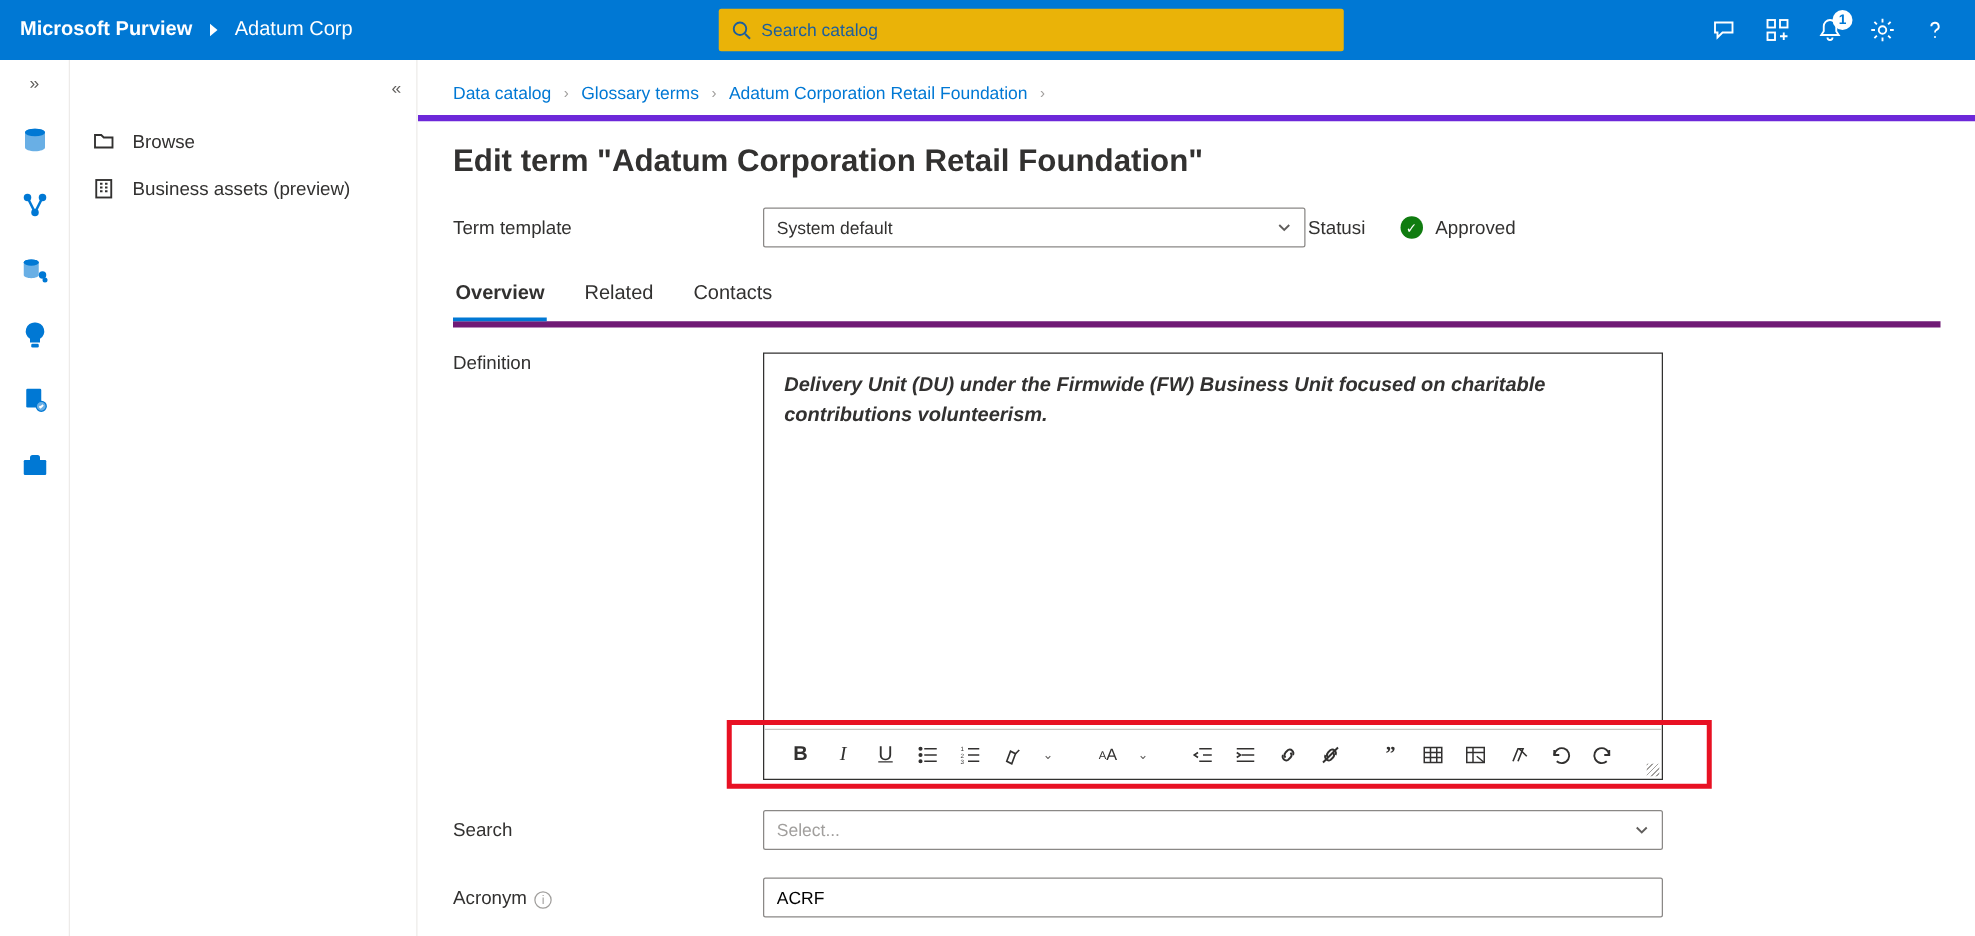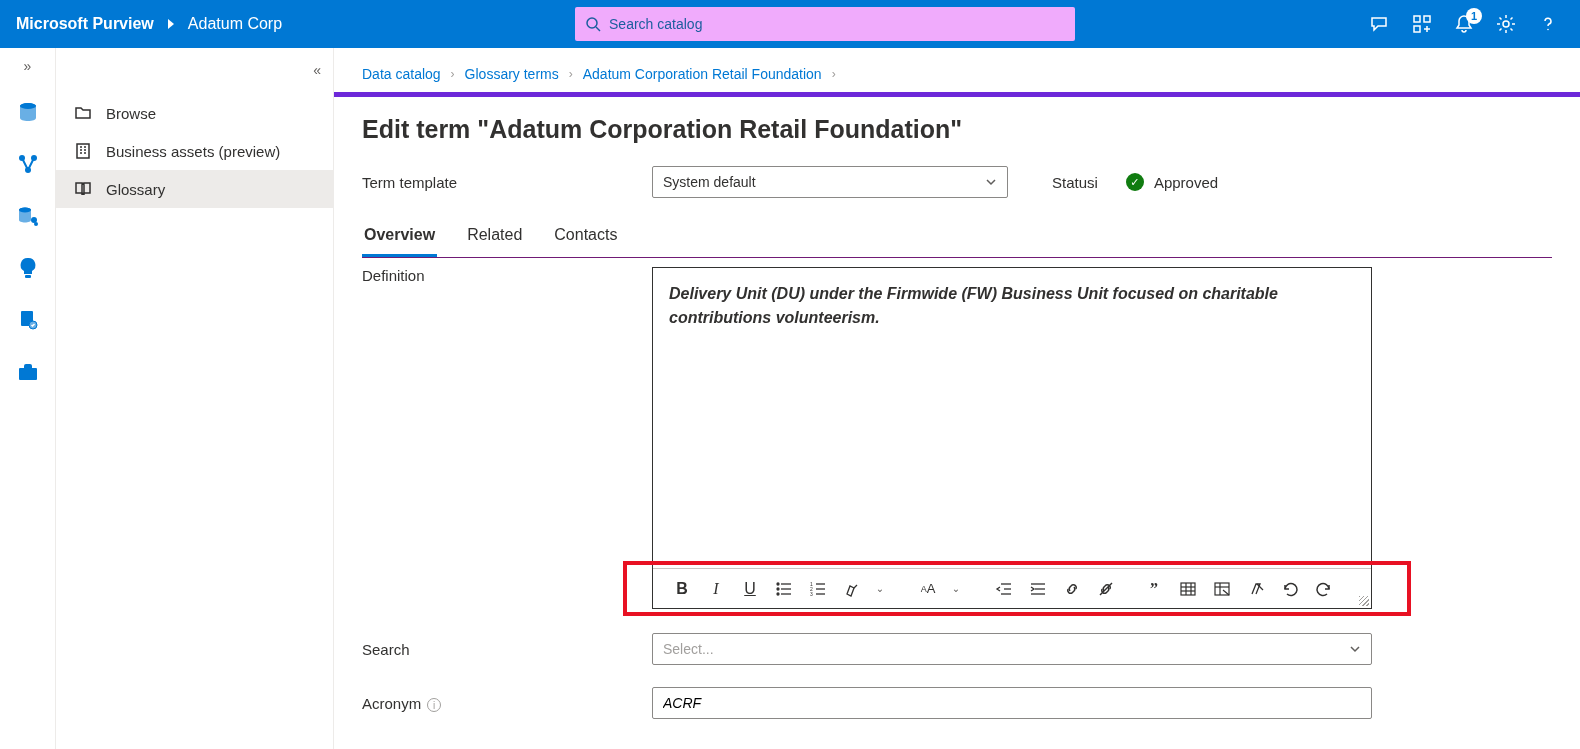--- a/index.html
+++ b/index.html
@@ -34,21 +34,21 @@
     margin: 0 4px;
   }
   .search-wrap {
     flex: 1;
     display: flex;
     justify-content: center;
   }
   .search-box {
     width: 500px;
     height: 34px;
-    background: #f0abfc;
+    background: #eab308;
     border-radius: 2px;
     display: flex;
     align-items: center;
     padding: 0 10px;
     color: #1b5e9e;
   }
   .search-box input {
     flex: 1;
     border: none;
     background: transparent;
@@ -153,40 +153,39 @@
   .page-title {
     font-size: 25px;
     font-weight: 600;
     padding: 18px 28px 22px;
   }
   .form-area { padding: 0 28px; }
   .row {
     display: flex;
     align-items: center;
     margin-bottom: 22px;
-    gap: 42px;
   }
   .row .label {
     width: 248px;
     font-size: 15px;
     color: #323130;
   }
   .label .info-icon {
     display: inline-block;
     width: 14px; height: 14px;
     border: 1px solid #a19f9d;
     border-radius: 50%;
     font-size: 10px;
     line-height: 13px;
     text-align: center;
     color: #a19f9d;
     margin-left: 6px;
   }
   .select-box {
-    width: 356px;
+    width: 434px;
     height: 32px;
     border: 1px solid #8a8886;
     border-radius: 2px;
     display: flex;
     align-items: center;
     padding: 0 10px;
     justify-content: space-between;
     cursor: pointer;
     font-size: 14px;
   }
@@ -212,23 +211,23 @@
     margin-left: 18px;
   }
   .status-val {
     font-size: 15px;
     color: #323130;
   }
   
   .tabs {
     display: flex;
     gap: 28px;
-    border-bottom: 1px solid #701a75;
+    border-bottom: 5px solid #701a75;
     padding: 0 0;
-    margin-bottom: 9px;
+    margin-bottom: 20px;
   }
   .tab {
     padding: 6px 2px 10px;
     font-size: 16px;
     color: #323130;
     cursor: pointer;
     border-bottom: 3px solid transparent;
   }
   .tab.active {
     font-weight: 600;
@@ -290,21 +289,20 @@
   }
   
   .text-input {
     width: 720px;
     height: 32px;
     border: 1px solid #8a8886;
     border-radius: 2px;
     padding: 0 10px;
     font-size: 14px;
     outline: none;
-    font-style: italic;
   }
 </style>
 </head>
 <body>
 
 <div class="topbar">
   <div class="topbar-left">
     <span class="brand">Microsoft Purview</span>
     <span class="caret"></span>
     <span>Adatum Corp</span>
@@ -415,26 +413,20 @@
         <svg width="18" height="18" viewBox="0 0 18 18" stroke-width="1.5">
             <rect x="3" y="2" width="12" height="14"></rect>
             <line x1="6" y1="5" x2="8" y2="5"></line>
             <line x1="10" y1="5" x2="12" y2="5"></line>
             <line x1="6" y1="8" x2="8" y2="8"></line>
             <line x1="10" y1="8" x2="12" y2="8"></line>
             <line x1="6" y1="11" x2="8" y2="11"></line>
             <line x1="10" y1="11" x2="12" y2="11"></line>
           </svg>
         <span>Business assets (preview)</span>
-      </div>
-      <div class="nav-item active">
-        <svg width="18" height="18" viewBox="0 0 18 18" stroke-width="1.5">
-            <path d="M2 3h6a2 2 0 0 1 2 2v10a2 2 0 0 0-2-2H2zM16 3h-6a2 2 0 0 0-2 2v10a2 2 0 0 1 2-2h6z"></path>
-          </svg>
-        <span>Glossary</span>
       </div>
     </div>
   </div>
 
   <div class="main">
     <div class="breadcrumb">
       <a>Data catalog</a>
       <span class="chev">›</span>
       <a>Glossary terms</a>
       <span class="chev">›</span>

